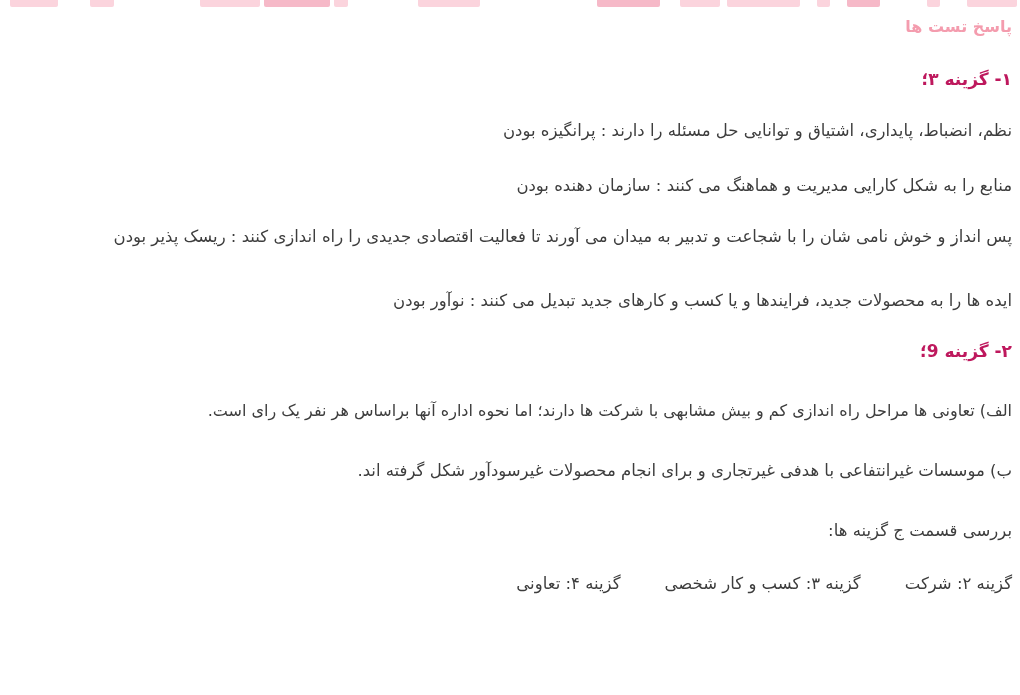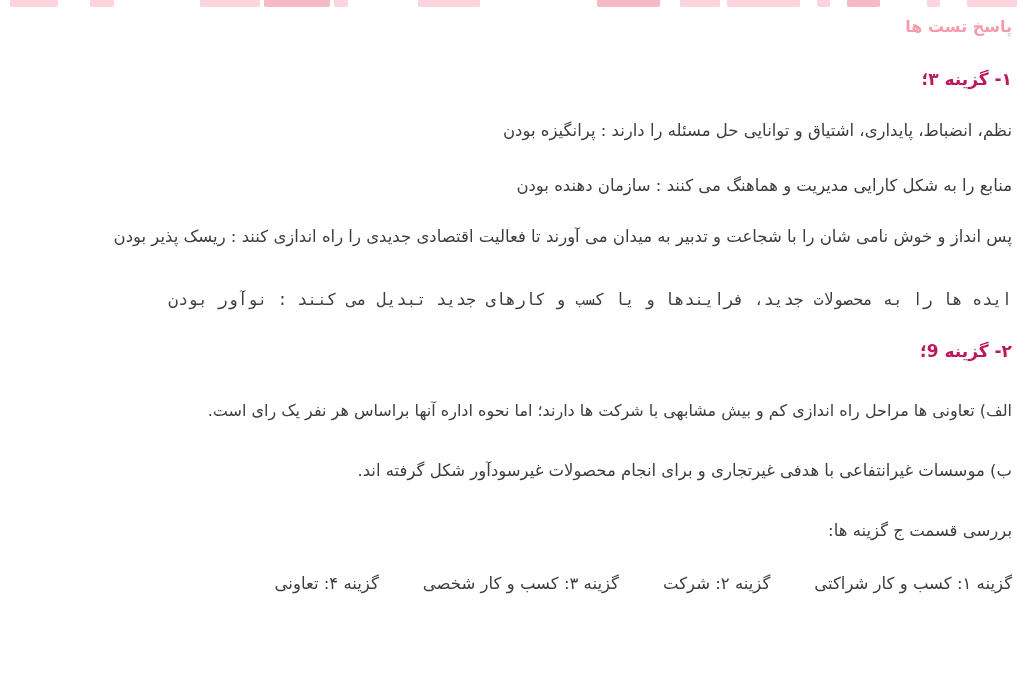--- a/index.html
+++ b/index.html
@@ -76,32 +76,31 @@
   <div class="line title-pink" style="top:17px;">پاسخ تست ها</div>
 
   <div class="line heading" style="top:69px;">۱- گزینه ۳؛</div>
 
   <div class="line" style="top:176px;">منابع را به شکل کارایی مدیریت و هماهنگ می کنند : سازمان دهنده بودن</div>
 
   <div class="line" style="top:121px;">نظم، انضباط، پایداری، اشتیاق و توانایی حل مسئله را دارند : پرانگیزه بودن</div>
 
   <div class="line" style="top:227px;">پس انداز و خوش نامی شان را با شجاعت و تدبیر به میدان می آورند تا فعالیت اقتصادی جدیدی را راه اندازی کنند : ریسک پذیر بودن</div>
 
-  <div class="line" style="top:291px;font-family:Liberation Mono, monospace;">ایده ها را به محصولات جدید، فرایندها و یا کسب و کارهای جدید تبدیل می کنند : نوآور بودن</div>
+  <div class="line" style="top:291px;">ایده ها را به محصولات جدید، فرایندها و یا کسب و کارهای جدید تبدیل می کنند : نوآور بودن</div>
 
   <div class="line heading" style="top:341px;">۲- گزینه 9؛</div>
 
   <div class="line" style="top:401px; font-size:16px;">الف) تعاونی ها مراحل راه اندازی کم و بیش مشابهی با شرکت ها دارند؛ اما نحوه اداره آنها براساس هر نفر یک رای است.</div>
 
   <div class="line" style="top:461px;">ب) موسسات غیرانتفاعی با هدفی غیرتجاری و برای انجام محصولات غیرسودآور شکل گرفته اند.</div>
 
   <div class="line" style="top:521px;">بررسی قسمت ج گزینه ها:</div>
 
   <div class="line options-row" style="top:574px;">
-    <span>گزینه ۱: کسب و کار شراکتی</span>
     <span>گزینه ۲: شرکت</span>
     <span>گزینه ۳: کسب و کار شخصی</span>
     <span>گزینه ۴: تعاونی</span>
   </div>
 
   <div class="line heading" style="top:636px;">۳- گزینه ۲</div>
 
 </div>
 
 </body></html>

